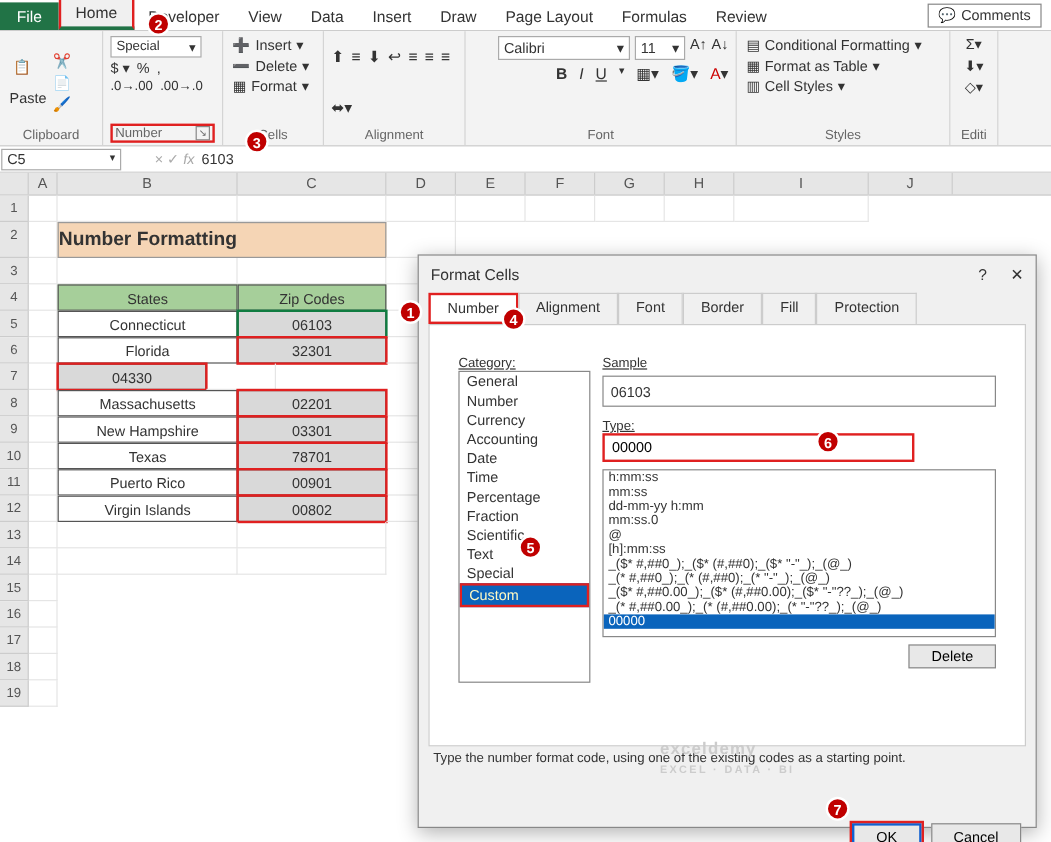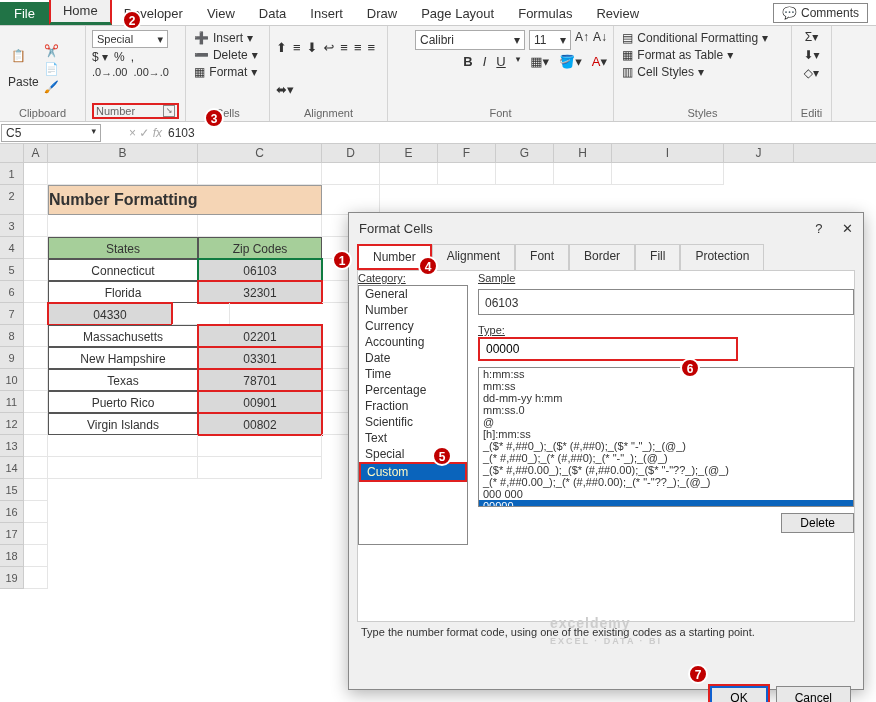--- a/index.html
+++ b/index.html
@@ -51,21 +51,21 @@
 
 
 .co { position: absolute; width: 20px; height: 20px; background: #c00000; border: 2px solid #fff; color: #fff; border-radius: 50%; font-weight: bold; font-size: 12px; text-align: center; line-height: 18px; z-index: 50; }
 
 
 .dialog { position: absolute; left: 348px; top: 212px; width: 516px; height: 478px; background: #f0f0f0; border: 1px solid #888; box-shadow: 0 4px 16px rgba(0,0,0,.3); z-index: 40; font-size: 12px; }
 .dlg-title { display: flex; justify-content: space-between; padding: 8px 10px; font-size: 13px; }
 .dlg-tabs { display: flex; padding: 0 8px; gap: 0; }
 .dlg-tab { padding: 4px 14px; border: 1px solid #ccc; border-bottom: none; background: #f0f0f0; font-size: 12px; }
 .dlg-tab.active { background: #fff; border: 2px solid #e02020; }
-.dlg-body { background: #fff; margin: 0 8px; border: 1px solid #ccc; padding: 0; height: 352px; display: flex; gap: 10px; }
+.dlg-body { background: #fff; margin: 0 8px; border: 1px solid #ccc; padding: 24px; height: 352px; display: flex; gap: 10px; }
 .cat-list { width: 110px; }
 .cat-list-box { border: 1px solid #888; height: 260px; overflow: hidden; font-size: 12px; background: #fff; }
 .cat-item { padding: 1px 6px; }
 .cat-item.sel { background: #0a64bc; color: #fef9c3; border: 2px solid #e02020; }
 .sample-side { flex: 1; }
 .sample-box { border: 1px solid #888; padding: 6px; margin: 4px 0 8px; font-size: 12px; height: 26px; }
 .type-input { border: 2px solid #e02020; padding: 3px 6px; width: 260px; font-size: 12px; background: #fff; }
 .fmt-list { border: 1px solid #888; height: 140px; overflow: hidden; font-size: 11px; background: #fff; margin-top: 6px; }
 .fmt-item { padding: 0 4px; white-space: nowrap; overflow: hidden; }
 .fmt-item.sel { background: #0a64bc; color: #fff; }
@@ -391,21 +391,20 @@
         <div class="fmt-item">h:mm:ss</div>
         <div class="fmt-item">mm:ss</div>
         <div class="fmt-item">dd-mm-yy h:mm</div>
         <div class="fmt-item">mm:ss.0</div>
         <div class="fmt-item">@</div>
         <div class="fmt-item">[h]:mm:ss</div>
         <div class="fmt-item">_($* #,##0_);_($* (#,##0);_($* "-"_);_(@_)</div>
         <div class="fmt-item">_(* #,##0_);_(* (#,##0);_(* "-"_);_(@_)</div>
         <div class="fmt-item">_($* #,##0.00_);_($* (#,##0.00);_($* "-"??_);_(@_)</div>
         <div class="fmt-item">_(* #,##0.00_);_(* (#,##0.00);_(* "-"??_);_(@_)</div>
-        <div class="fmt-item">000 000</div>
         <div class="fmt-item sel">00000</div>
       </div>
       <button class="del-btn">Delete</button>
     </div>
   </div>
   <div class="hint">Type the number format code, using one of the existing codes as a starting point.</div>
   <div class="wm">
     <span>exceldemy</span><br><span style="font-size:9px;letter-spacing:2px">EXCEL · DATA · BI</span>
   </div>
   <div class="dlg-foot">

